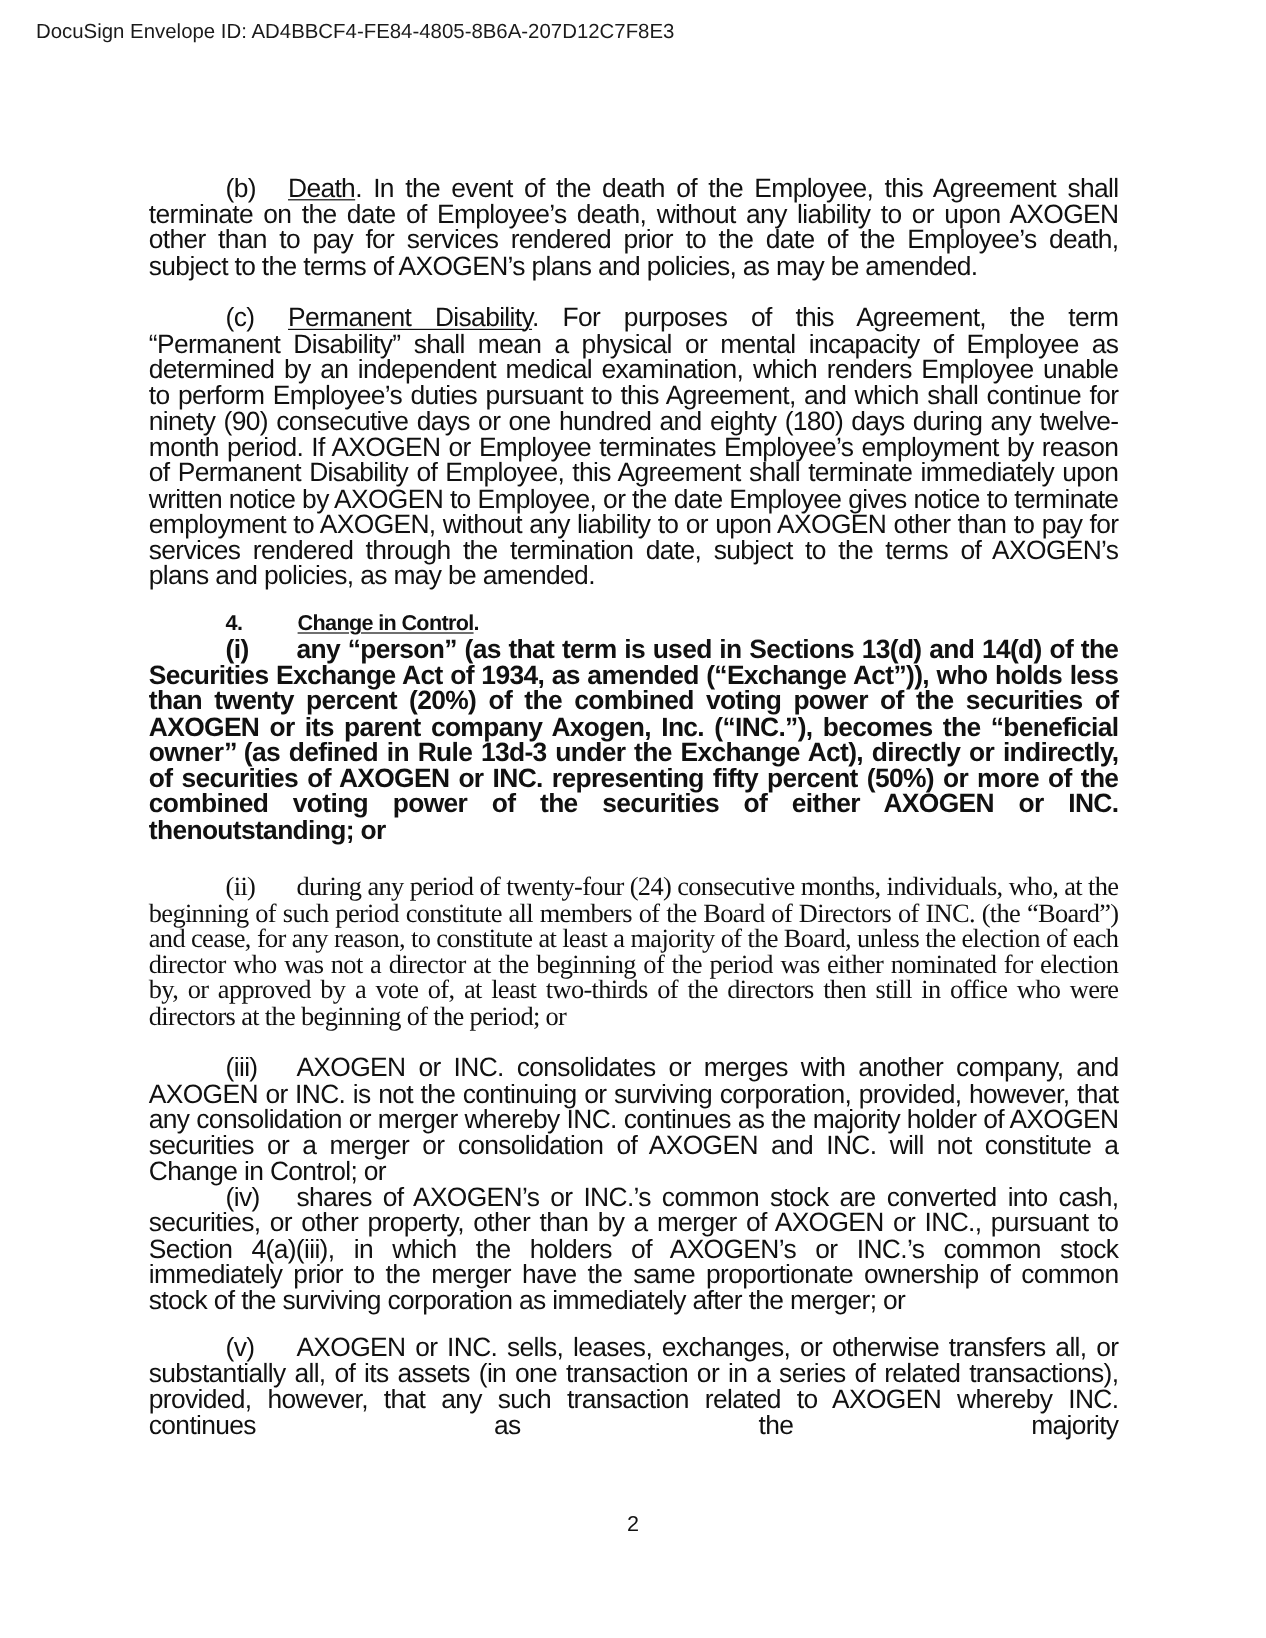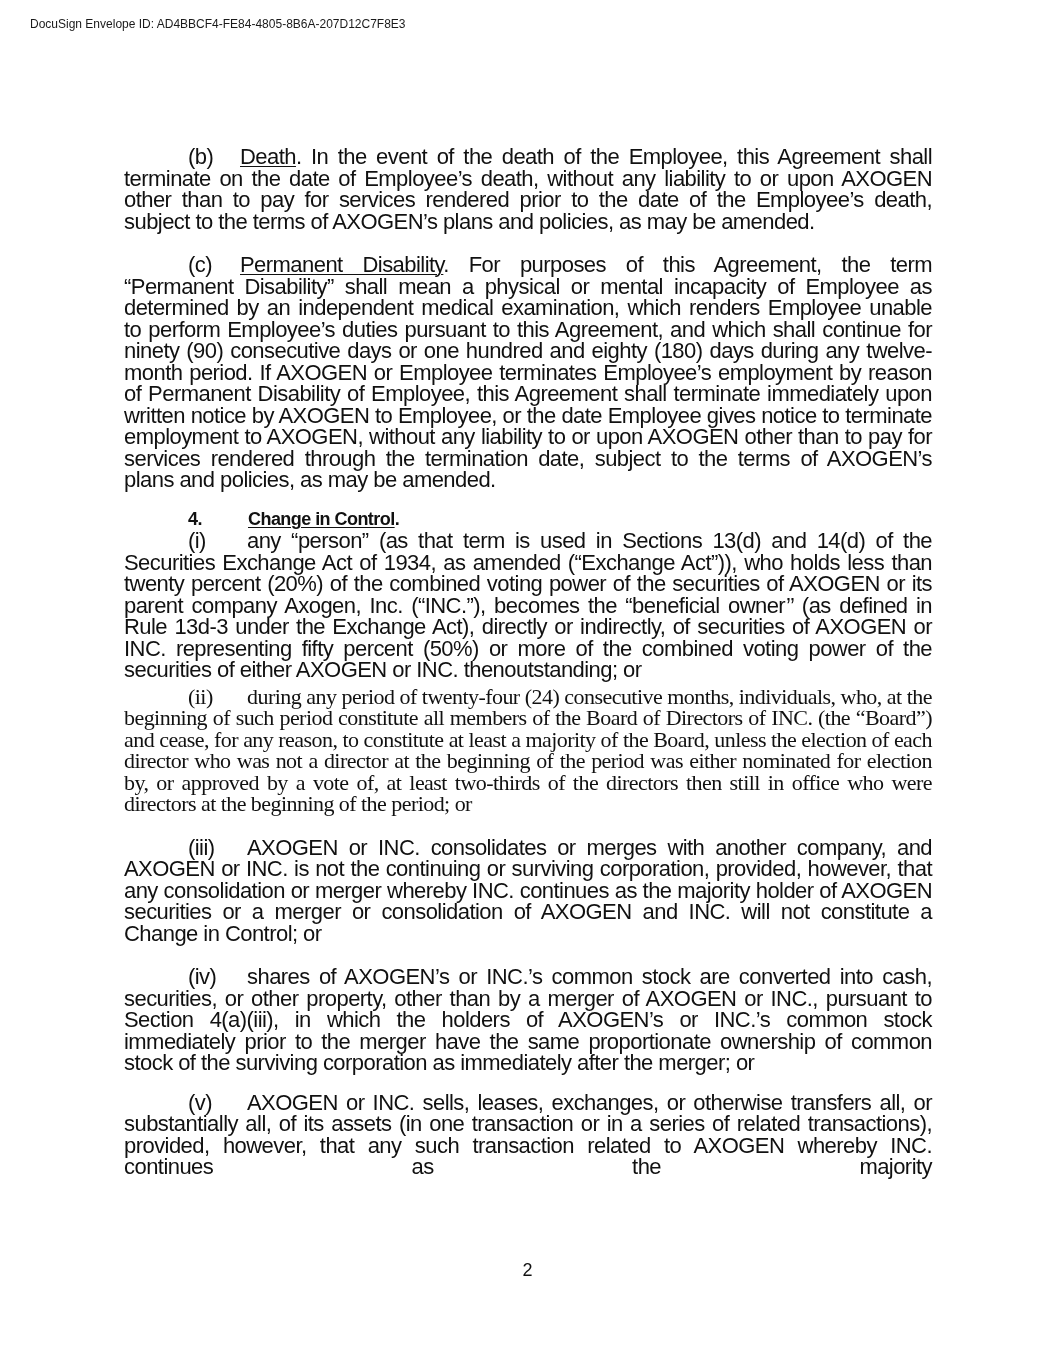--- a/index.html
+++ b/index.html
@@ -12,21 +12,21 @@
       height: 1365px;
       position: relative;
       overflow: hidden;
       color: #111111;
       font-family: "Liberation Sans", sans-serif;
     }
     .envelope-id {
       position: absolute;
       left: 30px;
       top: 17px;
-      font-size: 12px;
+      font-size: 17px;
       font-family: "Liberation Sans", sans-serif;
       color: #1a1a1a;
       letter-spacing: 0;
     }
     .page-body {
       position: absolute;
       left: 124px;
       top: 146px;
       width: 808px;
     }
@@ -49,23 +49,23 @@
     }
     .u {
       text-decoration: underline;
       text-underline-offset: 2px;
       text-decoration-thickness: 1px;
     }
     .gap-b { margin-bottom: 22px; }
     .gap-c { margin-bottom: 18px; }
     .gap-4 { margin-bottom: 19px; }
     .gap-a { margin-bottom: 22px; }
-    .gap-i { margin-bottom: 5px; }
+    .gap-i { margin-bottom: 26px; font-weight: bold; }
     .gap-ii { margin-bottom: 22px; font-family: Liberation Serif, serif; }
-    .gap-iii { margin-bottom: 22px; }
+    .gap-iii { }
     .gap-iv { margin-bottom: 18px; }
     .heading-4 {
       margin: 0;
       font-size: 18px;
       line-height: 21.5px;
       text-indent: 64px;
       letter-spacing: -0.55px;
       font-weight: bold;
     }
     .heading-4 .lbl {

